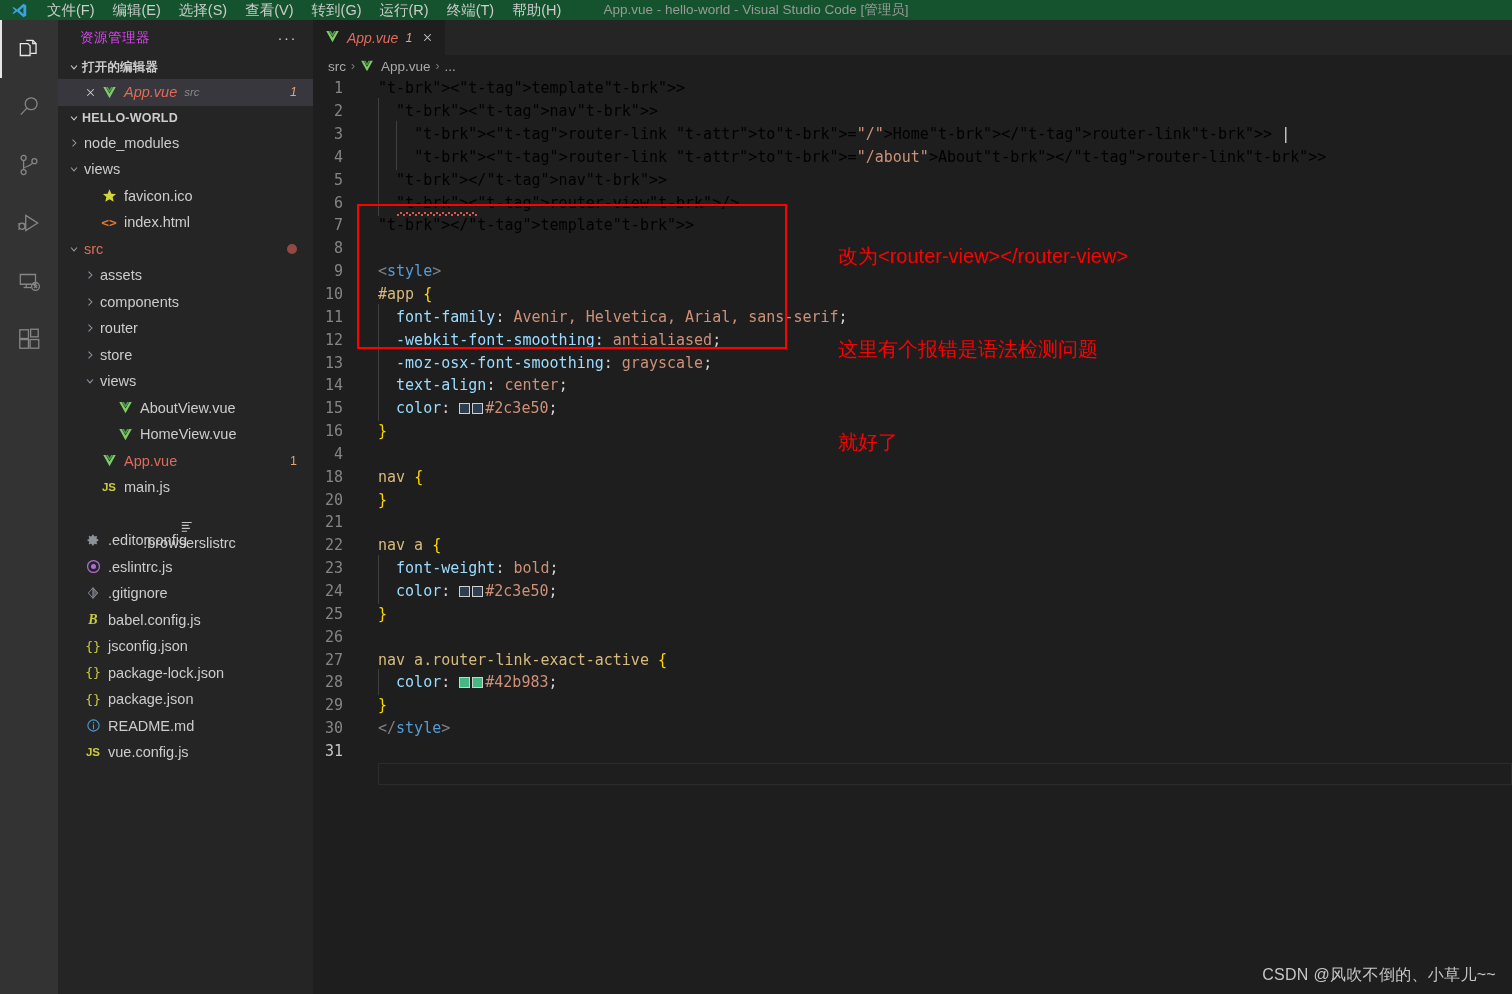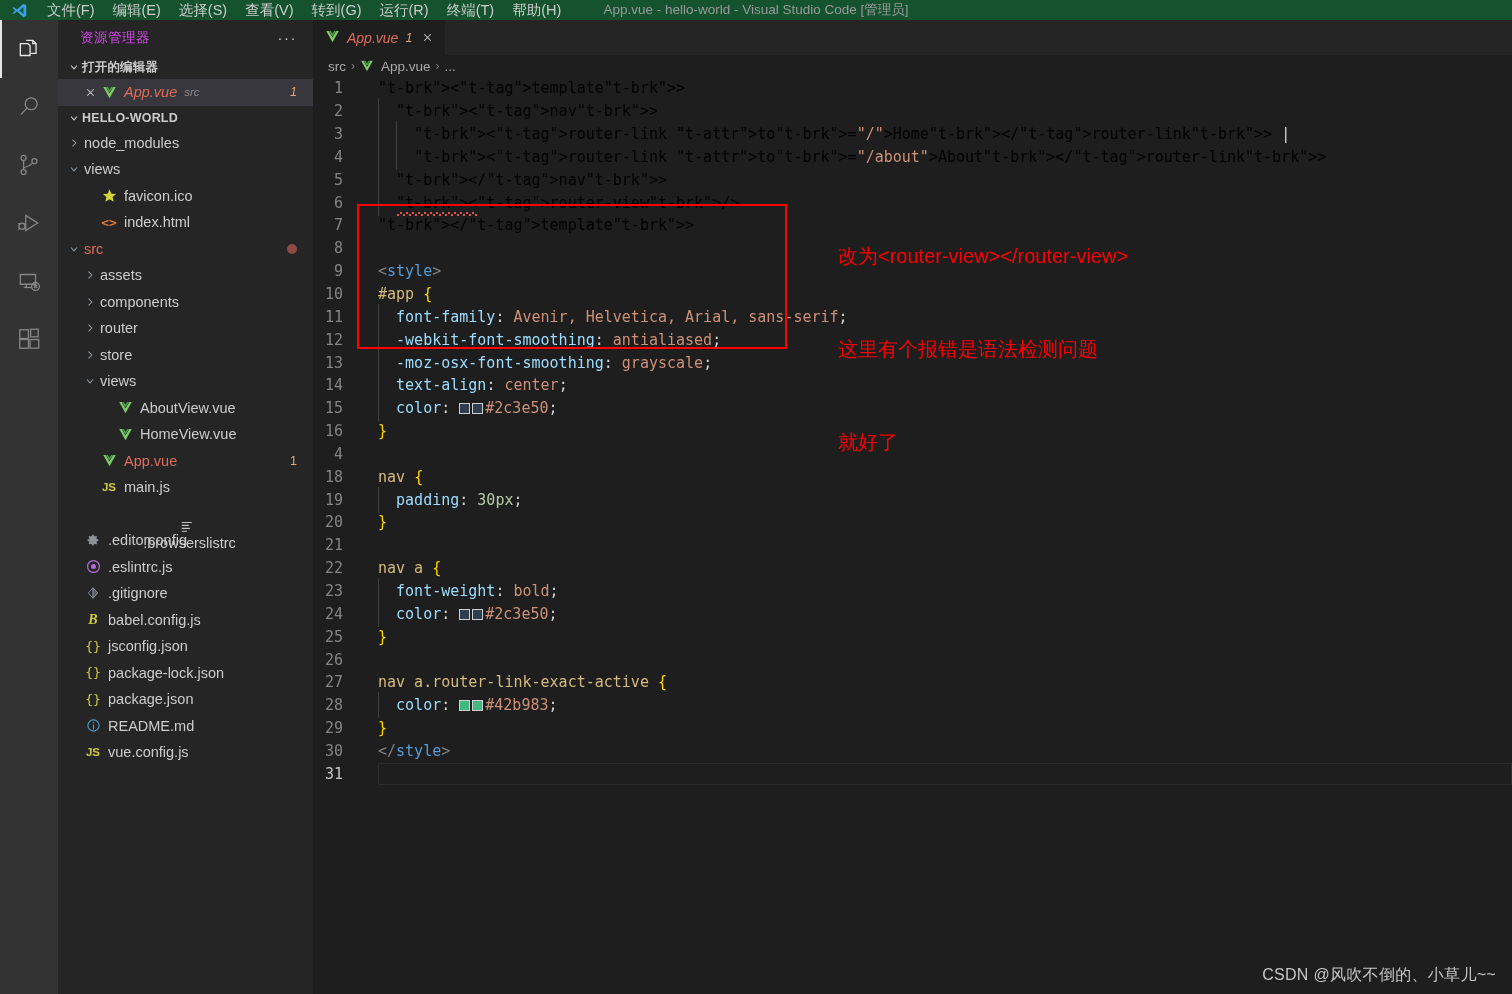--- a/index.html
+++ b/index.html
@@ -520,21 +520,20 @@
           <div class="cl"><span class="ln">9</span><span class="ctext"><span class="t-brk">&lt;</span><span class="t-tag">style</span><span class="t-brk">&gt;</span></span></div>
           <div class="cl"><span class="ln">10</span><span class="ctext"><span class="t-sel">#app</span> <span class="t-brace">{</span></span></div>
           <div class="cl"><span class="ln">11</span><span class="ctext"><span class="ind">  </span><span class="t-prop">font-family</span><span class="t-punc">:</span> <span class="t-val">Avenir, Helvetica, Arial, sans-serif</span><span class="t-punc">;</span></span></div>
           <div class="cl"><span class="ln">12</span><span class="ctext"><span class="ind">  </span><span class="t-prop">-webkit-font-smoothing</span><span class="t-punc">:</span> <span class="t-val">antialiased</span><span class="t-punc">;</span></span></div>
           <div class="cl"><span class="ln">13</span><span class="ctext"><span class="ind">  </span><span class="t-prop">-moz-osx-font-smoothing</span><span class="t-punc">:</span> <span class="t-val">grayscale</span><span class="t-punc">;</span></span></div>
           <div class="cl"><span class="ln">14</span><span class="ctext"><span class="ind">  </span><span class="t-prop">text-align</span><span class="t-punc">:</span> <span class="t-val">center</span><span class="t-punc">;</span></span></div>
           <div class="cl"><span class="ln">15</span><span class="ctext"><span class="ind">  </span><span class="t-prop">color</span><span class="t-punc">:</span> <span class="swatch" style="background:#2c3e50"></span><span class="swatch" style="background:#2c3e50"></span><span class="t-val">#2c3e50</span><span class="t-punc">;</span></span></div>
           <div class="cl"><span class="ln">16</span><span class="ctext"><span class="t-brace">}</span></span></div>
           <div class="cl"><span class="ln">4</span><span class="ctext"></span></div>
           <div class="cl"><span class="ln">18</span><span class="ctext"><span class="t-sel">nav</span> <span class="t-brace">{</span></span></div>
-          <div class="cl"><span class="ln">19</span><span class="ctext"><span class="ind">  </span><span class="t-prop">padding</span><span class="t-punc">:</span> <span class="t-num">30px</span><span class="t-punc">;</span></span></div>
           <div class="cl"><span class="ln">20</span><span class="ctext"><span class="t-brace">}</span></span></div>
           <div class="cl"><span class="ln">21</span><span class="ctext"></span></div>
           <div class="cl"><span class="ln">22</span><span class="ctext"><span class="t-sel">nav a</span> <span class="t-brace">{</span></span></div>
           <div class="cl"><span class="ln">23</span><span class="ctext"><span class="ind">  </span><span class="t-prop">font-weight</span><span class="t-punc">:</span> <span class="t-val">bold</span><span class="t-punc">;</span></span></div>
           <div class="cl"><span class="ln">24</span><span class="ctext"><span class="ind">  </span><span class="t-prop">color</span><span class="t-punc">:</span> <span class="swatch" style="background:#2c3e50"></span><span class="swatch" style="background:#2c3e50"></span><span class="t-val">#2c3e50</span><span class="t-punc">;</span></span></div>
           <div class="cl"><span class="ln">25</span><span class="ctext"><span class="t-brace">}</span></span></div>
           <div class="cl"><span class="ln">26</span><span class="ctext"></span></div>
           <div class="cl"><span class="ln">27</span><span class="ctext"><span class="t-sel">nav a.router-link-exact-active</span> <span class="t-brace">{</span></span></div>
           <div class="cl"><span class="ln">28</span><span class="ctext"><span class="ind">  </span><span class="t-prop">color</span><span class="t-punc">:</span> <span class="swatch" style="background:#42b983"></span><span class="swatch" style="background:#42b983"></span><span class="t-val">#42b983</span><span class="t-punc">;</span></span></div>
           <div class="cl"><span class="ln">29</span><span class="ctext"><span class="t-brace">}</span></span></div>

